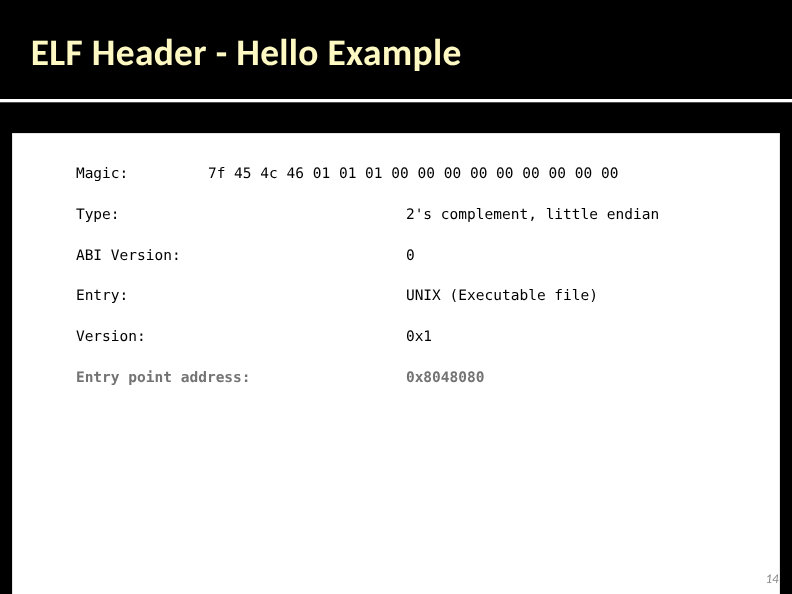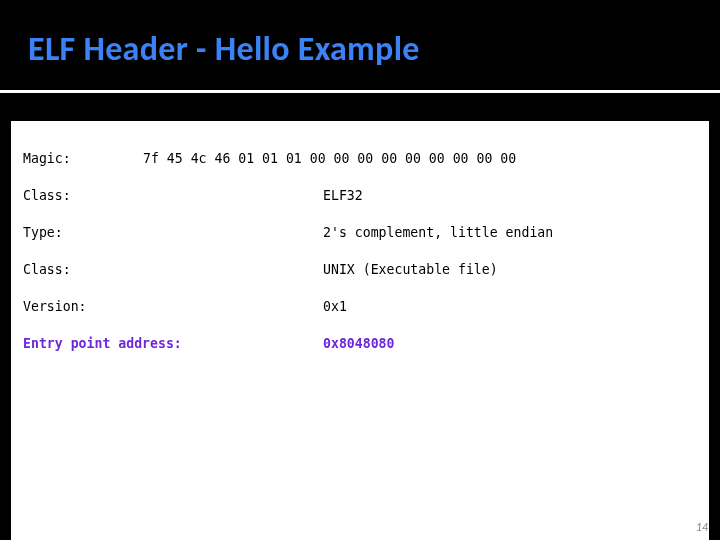--- a/index.html
+++ b/index.html
@@ -14,21 +14,21 @@
   .slide {
     position: relative;
     width: 720px;
     height: 540px;
     background: #000;
   }
   .title {
     position: absolute;
     left: 28px;
     top: 28px;
-    color: #3b82f6;
+    color: #fef9c3;
     font-size: 34px;
     font-weight: 700;
     letter-spacing: 0.3px;
   }
   .underline {
     position: absolute;
     left: 0;
     top: 90px;
     width: 720px;
     height: 3px;
@@ -43,47 +43,47 @@
     border: 1px solid #000;
     padding: 10px 12px 12px 12px;
   }
   .elf {
     font-family: "DejaVu Sans Mono", Menlo, Consolas, "Courier New", monospace;
     font-size: 13.2px;
     line-height: 18.5px;
     color: #000;
     white-space: pre;
   }
-  .row { display: block; }
+  .row { display: block; margin-left: 46px; }
   .lbl { display: inline-block; width: 300px; }
   .magic-lbl { display: inline-block; width: 120px; }
-  .bold-darkred { font-weight: 700; color: #6d28d9; }
+  .bold-darkred { font-weight: 700; color: #737373; }
   .page-num {
     position: absolute;
     right: 12px;
     bottom: 6px;
     color: #888;
     font-size: 12px;
     font-family: Calibri, Arial, sans-serif;
     font-style: italic;
   }
 </style>
 </head>
 <body>
 
 <div class="slide">
   <div class="title">ELF Header - Hello Example</div>
   <div class="underline"></div>
 
   <div class="content-box">
     <div class="elf">
 <span class="row"><span class="magic-lbl">Magic:</span><span>7f 45 4c 46 01 01 01 00 00 00 00 00 00 00 00 00</span></span>
-<span class="row"><span class="lbl">Class:</span><span>ELF32</span></span>
 <span class="row"><span class="lbl">Type:</span><span>2's complement, little endian</span></span>
-<span class="row"><span class="lbl">Class:</span><span>UNIX (Executable file)</span></span>
+<span class="row"><span class="lbl">ABI Version:</span><span>0</span></span>
+<span class="row"><span class="lbl">Entry:</span><span>UNIX (Executable file)</span></span>
 <span class="row"><span class="lbl">Version:</span><span>0x1</span></span>
 <span class="row"><span class="lbl bold-darkred">Entry point address:</span><span class="bold-darkred">0x8048080</span></span>
 
 
 
 
 
 
 
 

